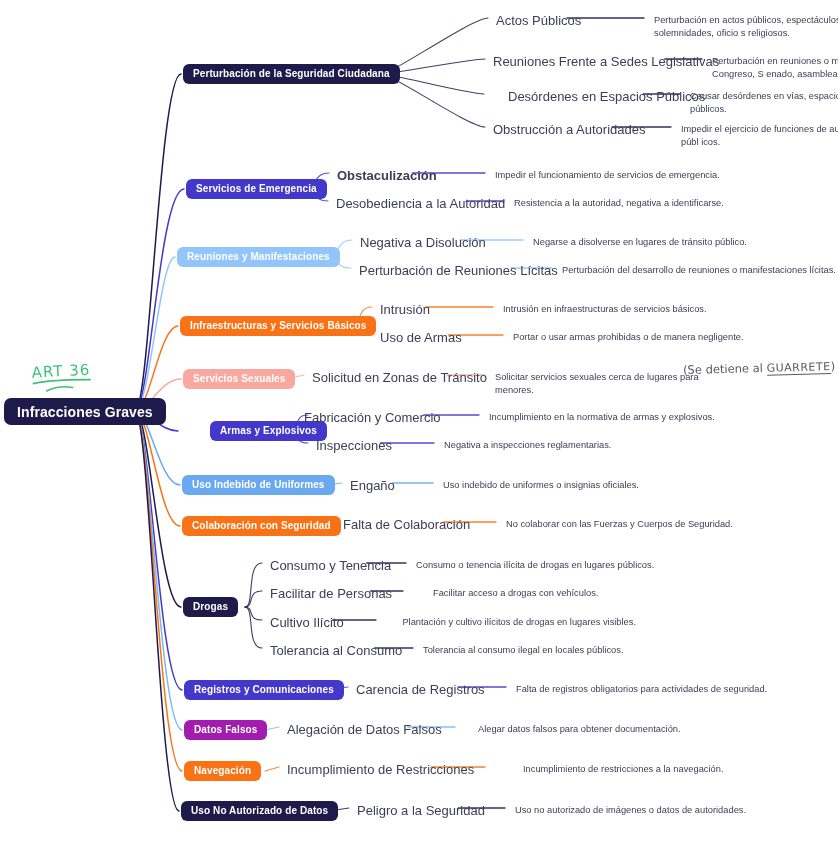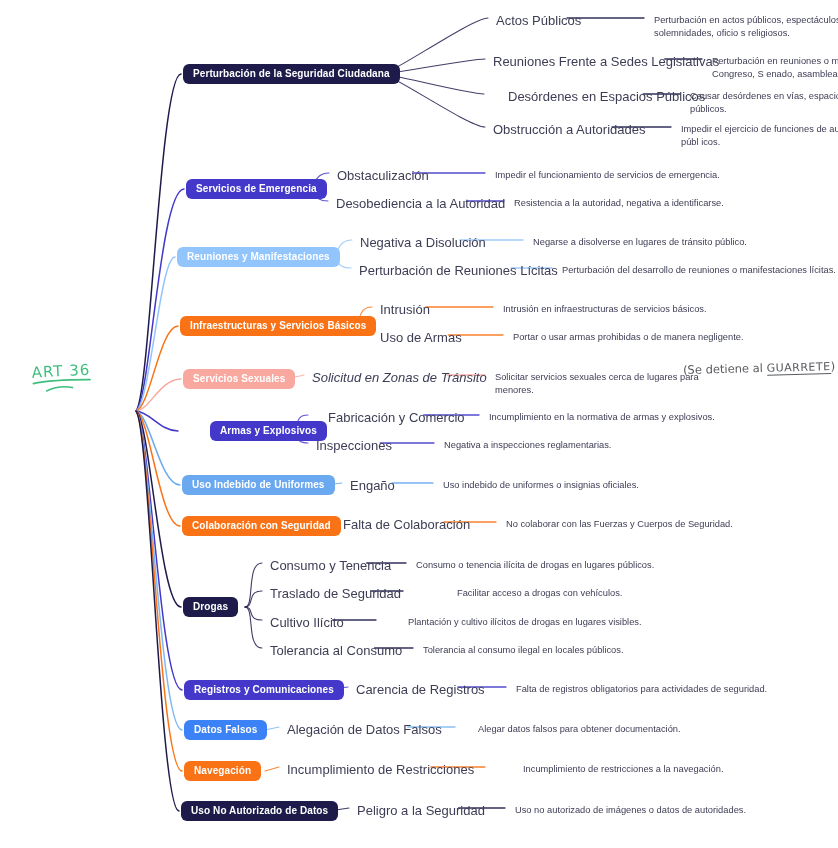--- a/index.html
+++ b/index.html
@@ -143,20 +143,23 @@
       <path d="M265 730 L 279 727" stroke="#7cb8f2" stroke-width="1.1" fill="none" stroke-linecap="round" opacity="0.85"></path>
       <path d="M407.59375 727 L 455 727" stroke="#7cb8f2" stroke-width="1.3" fill="none" stroke-linecap="round" opacity="0.9"></path>
       <path d="M136 411 C 150 425.4, 160 771, 182 771" stroke="#f97316" stroke-width="1.5" fill="none" stroke-linecap="round" opacity="1"></path>
       <path d="M265 771 L 279 767" stroke="#f97316" stroke-width="1.1" fill="none" stroke-linecap="round" opacity="0.85"></path>
       <path d="M430.84375 767 L 485 767" stroke="#f97316" stroke-width="1.3" fill="none" stroke-linecap="round" opacity="0.9"></path>
       <path d="M136 411 C 150 427, 160 811, 179 811" stroke="#1e1b4b" stroke-width="1.5" fill="none" stroke-linecap="round" opacity="1"></path>
       <path d="M329 811 L 349 808" stroke="#1e1b4b" stroke-width="1.1" fill="none" stroke-linecap="round" opacity="0.85"></path>
       <path d="M458.484375 808 L 505 808" stroke="#1e1b4b" stroke-width="1.3" fill="none" stroke-linecap="round" opacity="0.9"></path>
     </svg>
 
+  <div class="node root" style="left:4px; top:398px; background:#1e1b4b;">
+    <span>Infracciones Graves</span>
+  </div>
 
   <div class="hand green" style="left:32px; top:362px;">
     <span>ART 36</span>
     <svg width="64" height="14" style="display:block;margin-top:-1px;">
       <path d="M1 3 C 18 0, 40 1, 58 2" stroke="#3fbf7f" stroke-width="1.6" fill="none" stroke-linecap="round"></path>
       <path d="M14 11 C 24 7, 32 7, 40 9" stroke="#3fbf7f" stroke-width="1.6" fill="none" stroke-linecap="round"></path>
     </svg>
   </div>
 
   <div class="hand pencil" style="left:683px; top:361px;">
@@ -171,77 +174,77 @@
       <div class="desc" style="left: 654px; top: 14px; width: 250px;">Perturbación en actos públicos, espectáculos, solemnidades, oficio s religiosos.</div>
       <div class="sub-label" style="left: 493px; top: 55px;">Reuniones Frente a Sedes Legislativas</div>
       <div class="desc" style="left: 712px; top: 55px; width: 248px;">Perturbación en reuniones o manifestaciones frente al Congreso, S enado, asambleas.</div>
       <div class="sub-label" style="left: 492px; top: 90px; padding-left: 16px;">Desórdenes en Espacios Públicos</div>
       <div class="desc" style="left: 690px; top: 90px; width: 268px;">Causar desórdenes en vías, espacios o establecimientos públicos.</div>
       <div class="sub-label" style="left: 493px; top: 123px;">Obstrucción a Autoridades</div>
       <div class="desc" style="left: 681px; top: 123px; width: 262px;">Impedir el ejercicio de funciones de autoridades o empleados públ icos.</div>
       <div class="node" style="left: 186px; top: 179px; background: rgb(67, 56, 202); color: rgb(255, 255, 255);">
         <span>Servicios de Emergencia</span>
       </div>
-      <div class="sub-label" style="left: 337px; top: 169px;">Obstaculización</div>
+      <div class="sub-label" style="left: 337px; top: 169px; font-weight: bold;">Obstaculización</div>
       <div class="desc" style="left: 495px; top: 169px; width: 260px;">Impedir el funcionamiento de servicios de emergencia.</div>
       <div class="sub-label" style="left: 336px; top: 197px;">Desobediencia a la Autoridad</div>
       <div class="desc" style="left: 514px; top: 197px; width: 260px;">Resistencia a la autoridad, negativa a identificarse.</div>
       <div class="node" style="left: 177px; top: 247px; background: rgb(147, 197, 253); color: rgb(255, 255, 255);">
         <span>Reuniones y Manifestaciones</span>
       </div>
       <div class="sub-label" style="left: 360px; top: 236px;">Negativa a Disolución</div>
       <div class="desc" style="left: 533px; top: 236px; width: 270px;">Negarse a disolverse en lugares de tránsito público.</div>
       <div class="sub-label" style="left: 359px; top: 264px;">Perturbación de Reuniones Lícitas</div>
       <div class="desc" style="left: 562px; top: 264px; width: 300px;">Perturbación del desarrollo de reuniones o manifestaciones lícitas.</div>
       <div class="node" style="left: 180px; top: 316px; background: rgb(249, 115, 22); color: rgb(255, 255, 255);">
         <span>Infraestructuras y Servicios Básicos</span>
       </div>
       <div class="sub-label" style="left: 380px; top: 303px;">Intrusión</div>
       <div class="desc" style="left: 503px; top: 303px; width: 260px;">Intrusión en infraestructuras de servicios básicos.</div>
       <div class="sub-label" style="left: 380px; top: 331px;">Uso de Armas</div>
       <div class="desc" style="left: 513px; top: 331px; width: 280px;">Portar o usar armas prohibidas o de manera negligente.</div>
       <div class="node" style="left: 183px; top: 369px; background: rgb(249, 168, 160); color: rgb(255, 255, 255);">
         <span>Servicios Sexuales</span>
       </div>
-      <div class="sub-label" style="left: 312px; top: 371px; font-style: italic;">Solicitud en Zonas de Tránsito</div>
+      <div class="sub-label" style="left: 312px; top: 371px;">Solicitud en Zonas de Tránsito</div>
       <div class="desc" style="left: 495px; top: 371px; width: 230px;">Solicitar servicios sexuales cerca de lugares para menores.</div>
       <div class="node" style="left: 180px; top: 421px; background: rgb(67, 56, 202); color: rgb(255, 255, 255); margin-left: 30px;">
         <span>Armas y Explosivos</span>
       </div>
-      <div class="sub-label" style="left: 328px; top: 411px;">Fabricación y Comercio</div>
+      <div class="sub-label" style="left: 304px; top: 411px;">Fabricación y Comercio</div>
       <div class="desc" style="left: 489px; top: 411px; width: 240px;">Incumplimiento en la normativa de armas y explosivos.</div>
       <div class="sub-label" style="left: 316px; top: 439px;">Inspecciones</div>
       <div class="desc" style="left: 444px; top: 439px; width: 230px;">Negativa a inspecciones reglamentarias.</div>
       <div class="node" style="left: 182px; top: 475px; background: rgb(106, 169, 240); color: rgb(255, 255, 255);">
         <span>Uso Indebido de Uniformes</span>
       </div>
       <div class="sub-label" style="left: 350px; top: 479px;">Engaño</div>
       <div class="desc" style="left: 443px; top: 479px; width: 250px;">Uso indebido de uniformes o insignias oficiales.</div>
       <div class="node" style="left: 182px; top: 516px; background: rgb(249, 115, 22); color: rgb(255, 255, 255);">
         <span>Colaboración con Seguridad</span>
       </div>
       <div class="sub-label" style="left: 343px; top: 518px;">Falta de Colaboración</div>
       <div class="desc" style="left: 506px; top: 518px; width: 250px;">No colaborar con las Fuerzas y Cuerpos de Seguridad.</div>
       <div class="node" style="left: 183px; top: 597px; background: rgb(30, 27, 75); color: rgb(255, 255, 255);">
         <span>Drogas</span>
       </div>
       <div class="sub-label" style="left: 270px; top: 559px;">Consumo y Tenencia</div>
       <div class="desc" style="left: 416px; top: 559px; width: 260px;">Consumo o tenencia ilícita de drogas en lugares públicos.</div>
-      <div class="sub-label" style="left: 270px; top: 587px;">Traslado de Seguridad</div>
-      <div class="desc" style="left: 437px; top: 587px; width: 220px; padding-left: 20px;">Facilitar acceso a drogas con vehículos.</div>
+      <div class="sub-label" style="left: 270px; top: 587px;">Facilitar de Personas</div>
+      <div class="desc" style="left: 413px; top: 587px; width: 220px; padding-left: 20px;">Facilitar acceso a drogas con vehículos.</div>
       <div class="sub-label" style="left: 270px; top: 616px;">Cultivo Ilícito</div>
-      <div class="desc" style="left: 408px; top: 616px; width: 250px;">Plantación y cultivo ilícitos de drogas en lugares visibles.</div>
+      <div class="desc" style="left: 386px; top: 616px; width: 250px; text-align: right;">Plantación y cultivo ilícitos de drogas en lugares visibles.</div>
       <div class="sub-label" style="left: 270px; top: 644px;">Tolerancia al Consumo</div>
       <div class="desc" style="left: 423px; top: 644px; width: 230px;">Tolerancia al consumo ilegal en locales públicos.</div>
       <div class="node" style="left: 184px; top: 680px; background: rgb(67, 56, 202); color: rgb(255, 255, 255);">
         <span>Registros y Comunicaciones</span>
       </div>
       <div class="sub-label" style="left: 356px; top: 683px;">Carencia de Registros</div>
       <div class="desc" style="left: 516px; top: 683px; width: 280px;">Falta de registros obligatorios para actividades de seguridad.</div>
-      <div class="node" style="left: 184px; top: 720px; background: #3b82f6; color: rgb(255, 255, 255);">
+      <div class="node" style="left: 184px; top: 720px; background: #a21caf; color: rgb(255, 255, 255);">
         <span>Datos Falsos</span>
       </div>
       <div class="sub-label" style="left: 287px; top: 723px;">Alegación de Datos Falsos</div>
       <div class="desc" style="left: 478px; top: 723px; width: 260px;">Alegar datos falsos para obtener documentación.</div>
       <div class="node" style="left: 184px; top: 761px; background: rgb(249, 115, 22); color: rgb(255, 255, 255);">
         <span>Navegación</span>
       </div>
       <div class="sub-label" style="left: 287px; top: 763px;">Incumplimiento de Restricciones</div>
       <div class="desc" style="left: 495px; top: 763px; width: 250px; margin-left: 28px;">Incumplimiento de restricciones a la navegación.</div>
       <div class="node" style="left: 181px; top: 801px; background: rgb(30, 27, 75); color: rgb(255, 255, 255);">

